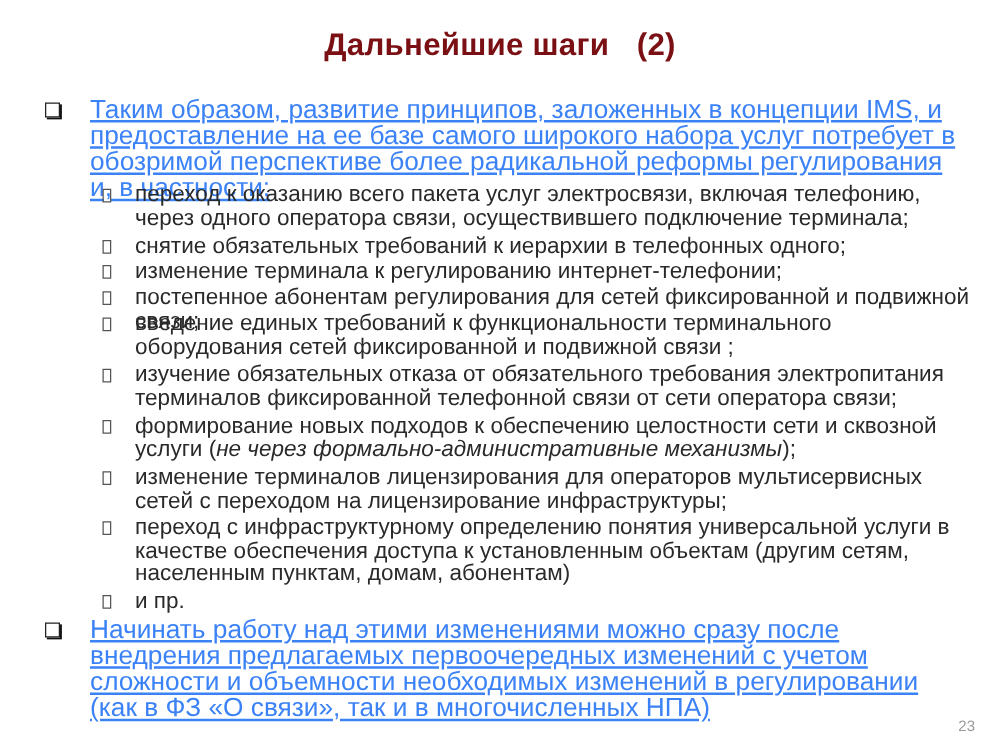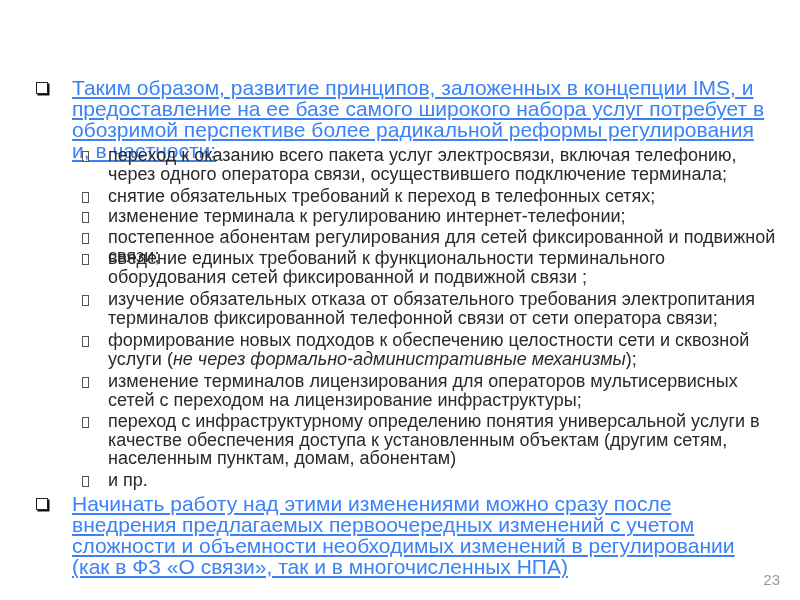--- a/index.html
+++ b/index.html
@@ -89,45 +89,46 @@
       line-height: 18.5px;
       color: #2a2a2a;
     }
     .l2 .text em {
       font-style: italic;
     }
     .page-number {
       position: absolute;
       right: 20px;
       bottom: 12px;
-      font-size: 15px;
+      font-size: 12px;
       color: #9a9a9a;
     }
   </style>
 </head>
 <body>
 
 <div class="slide">
 
+  <div class="title"><span>Дальнейшие шаги</span><span class="num">(2)</span></div>
 
   <div class="content">
 
     <div class="l1" style="top:77px;">
       <span class="bullet"></span>
       <span class="text">Таким образом, развитие принципов, заложенных  в концепции IMS, и предоставление на ее базе самого широкого набора услуг  потребует в обозримой перспективе более радикальной реформы регулирования и, в частности:</span>
     </div>
 
     <div class="l2" style="top:146px;">
       <span class="bullet"></span>
       <span class="text">переход к оказанию всего пакета услуг электросвязи, включая телефонию, через одного оператора связи, осуществившего подключение терминала;</span>
     </div>
 
     <div class="l2" style="top:187px;">
       <span class="bullet"></span>
-      <span class="text">снятие обязательных требований к переход в телефонных сетях;</span>
+      <span class="text">снятие обязательных требований к иерархии в телефонных одного;</span>
     </div>
 
     <div class="l2" style="top:207px;">
       <span class="bullet"></span>
       <span class="text">изменение терминала к регулированию интернет-телефонии;</span>
     </div>
 
     <div class="l2" style="top:228px;">
       <span class="bullet"></span>
       <span class="text">постепенное абонентам регулирования для сетей фиксированной  и подвижной связи;</span>

